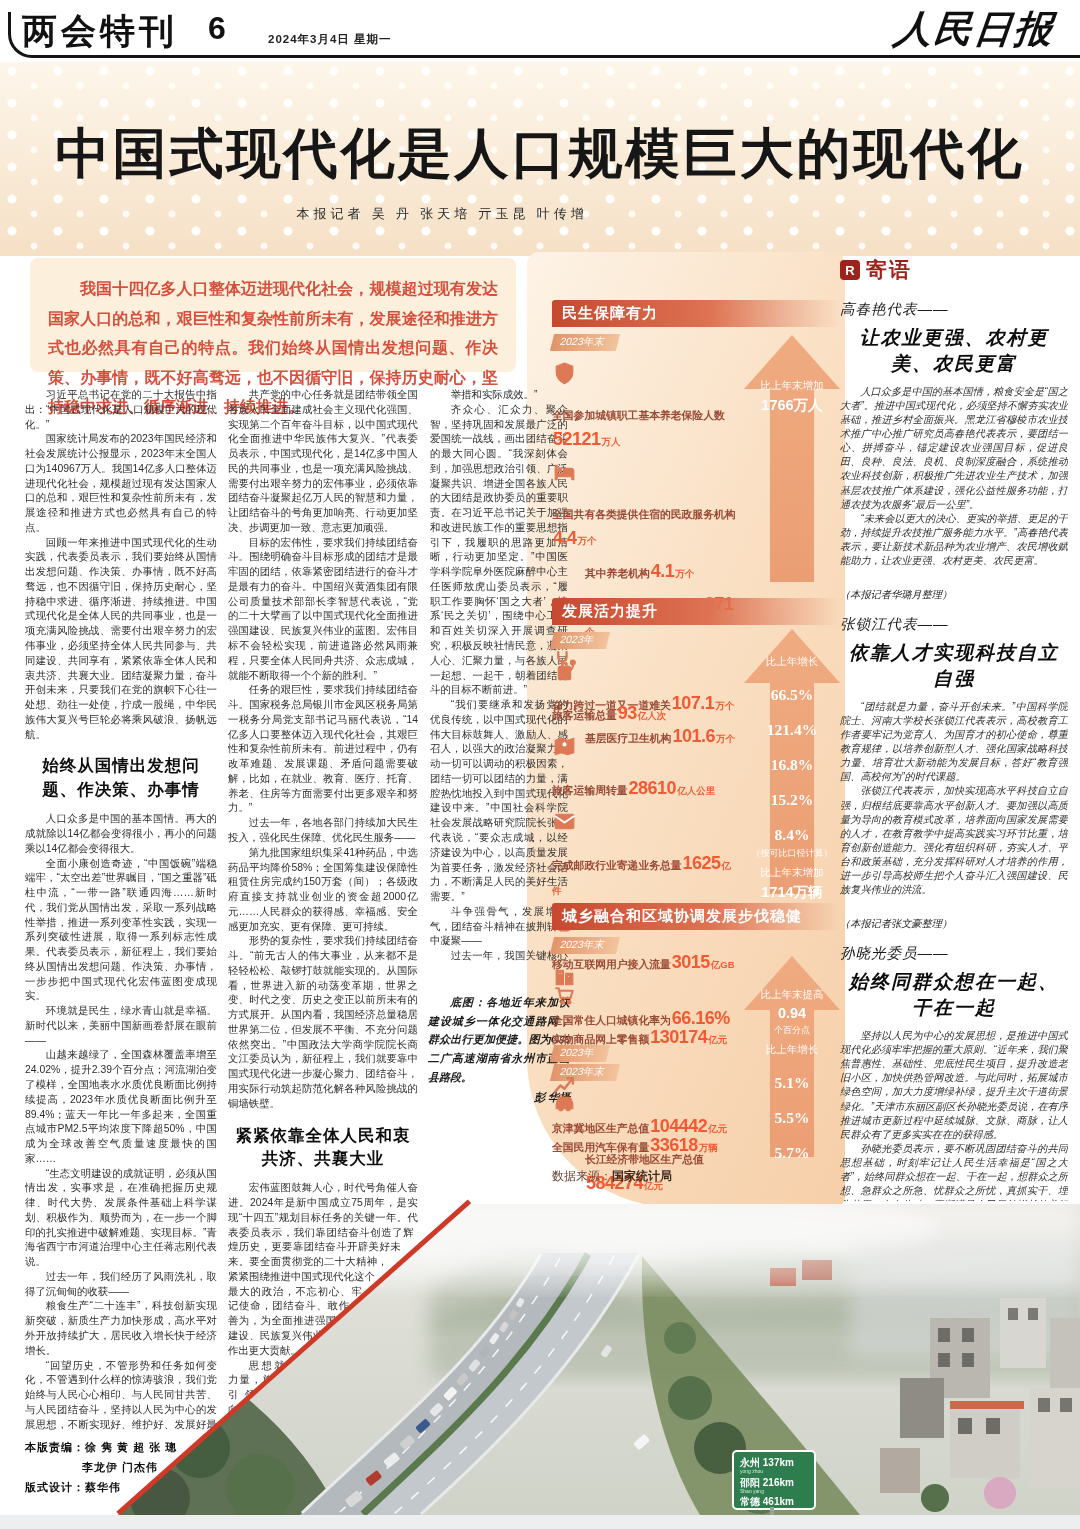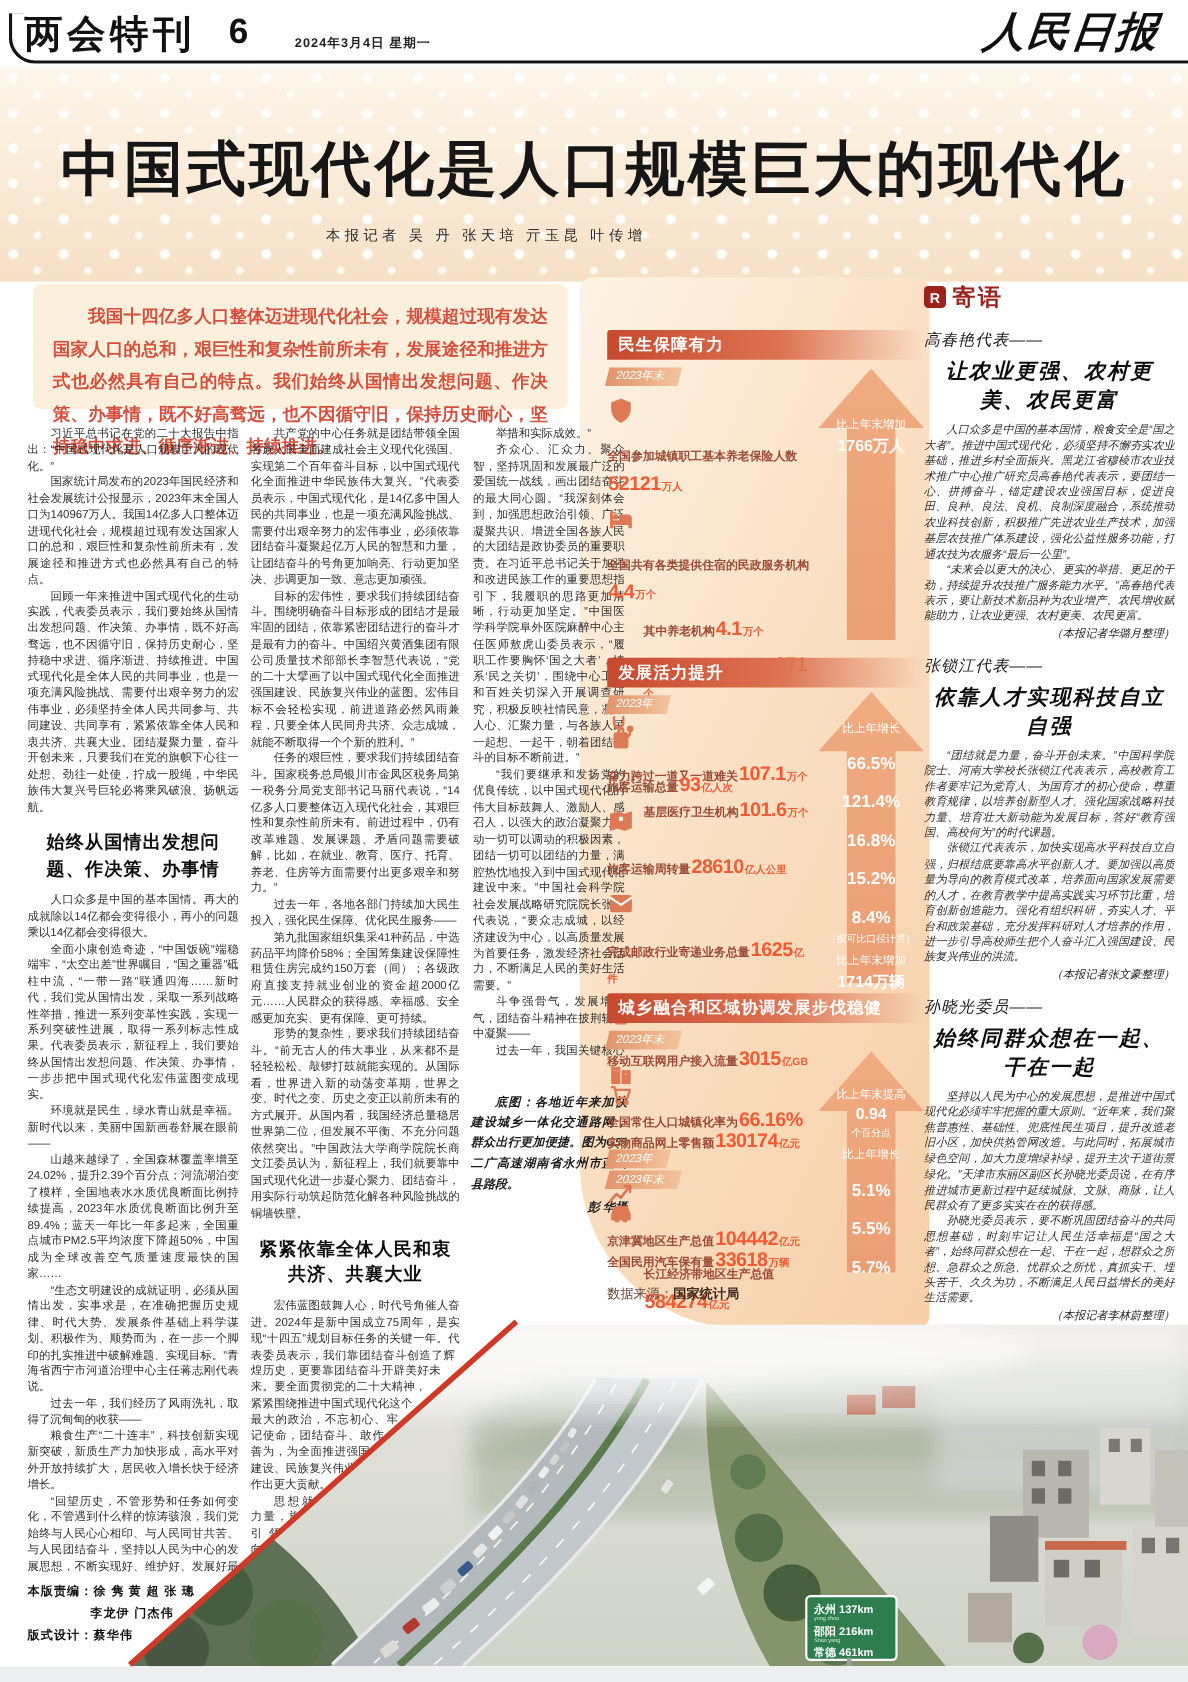--- a/index.html
+++ b/index.html
@@ -77,38 +77,38 @@
   .ig-s3 .arrowwrap{top:26px;bottom:8px;}
   .arrowbg{position:absolute;inset:0;background:linear-gradient(180deg,#f0ab80,#ecq fallback);}
   .arrowbg{background:linear-gradient(180deg,#f0ab80,#eb9e74);
       clip-path:polygon(50% 0,100% 54px,73% 54px,73% 100%,27% 100%,27% 54px,0 54px);}
   .alabels{position:absolute;inset:0;display:flex;flex-direction:column;align-items:center;text-align:center;}
   .ig-s1 .alabels{padding-top:40px;}
   .ig-s2 .alabels{padding-top:20px;}
   .ig-s3 .alabels{padding-top:26px;}
   .a-note{font-size:10.5px;color:#fff;margin-top:4px;}
   .a-mid{font-size:14.5px;font-weight:800;color:#fff;margin-top:3px;}
-  .a-big{font-size:15.5px;font-weight:800;color:#fff;margin-top:17px;white-space:nowrap;}
+  .a-big{font-size:15.5px;font-weight:800;color:#fff;margin-top:17px;white-space:nowrap;font-family:Liberation Serif, serif;}
   .a-head{font-size:10.5px;color:#fff;margin-top:6px;}
   .a-small{font-size:9px;color:#fff;margin-top:3px;line-height:1.4;}
   .a-stretch{flex:1;}
   #ig-source{position:absolute;left:552px;top:1168px;font-size:12px;color:#6b4433;z-index:2;}
   #ig-source b{color:#3f2a20;}
   
   #sidebar{position:absolute;left:840px;top:256px;width:228px;height:945px;overflow:hidden;z-index:1;}
   #ps-head{display:flex;align-items:center;gap:6px;margin-bottom:16px;}
   #ps-icon{width:20px;height:20px;background:#9c231b;color:#fff;border-radius:4px;font-size:13px;
       font-weight:800;display:flex;align-items:center;justify-content:center;}
   #ps-title{font-size:21px;font-weight:800;color:#9c231b;letter-spacing:2px;}
   .ps-sec{margin-bottom:13px;font-style:italic;}
   .ps-name{font-size:14.5px;color:#1a1a1a;letter-spacing:1px;margin:10px 0 6px;}
   .ps-title2{margin:4px 0 8px;text-align:center;font-family:"Liberation Serif","DejaVu Serif",serif;
       font-size:19px;font-weight:900;letter-spacing:2px;color:#0d0d0d;}
   .ps-para{margin:0;font-size:10.2px;line-height:1.38;text-align:justify;text-indent:2em;color:#2d2d2d;}
-  .ps-byline{font-size:10.2px;text-align:right;color:#222;margin-top:1px;}
+  .ps-byline{font-size:10.2px;color:#222;margin-top:20px;}
   
   #photo{position:absolute;left:0;top:1198px;width:928px;height:317px;z-index:2;
       clip-path:polygon(118px 317px,468px 6px,1080px 6px,1080px 317px);}
   #redline{position:absolute;left:118px;top:1511px;width:470px;height:5px;background:#cf3a28;
       transform-origin:0 50%;transform:rotate(-41.6deg);z-index:3;}
   #bottomstrip{position:absolute;left:0;top:1515px;width:1080px;height:14px;background:#eceef0;z-index:4;}
 </style>
 </head>
 <body>
 

